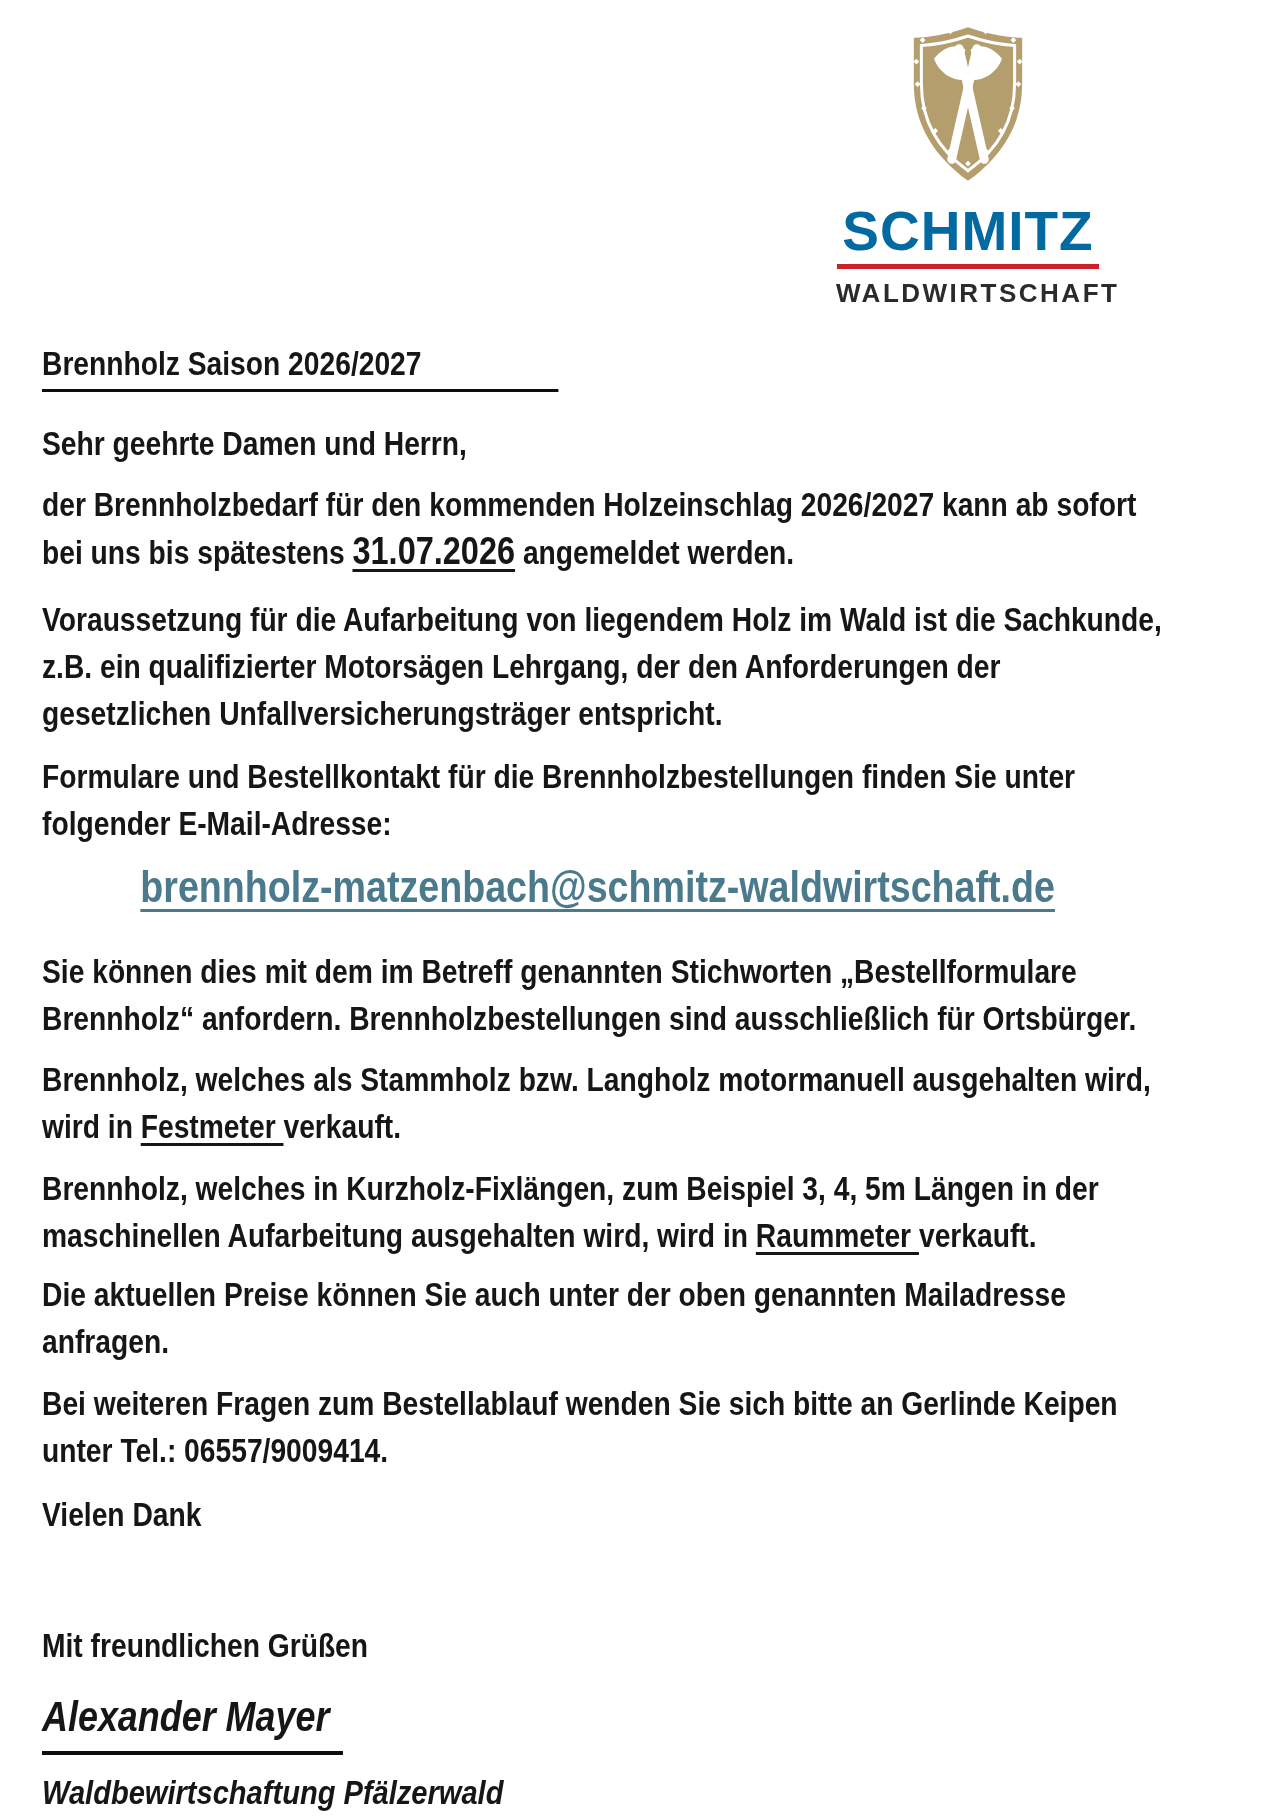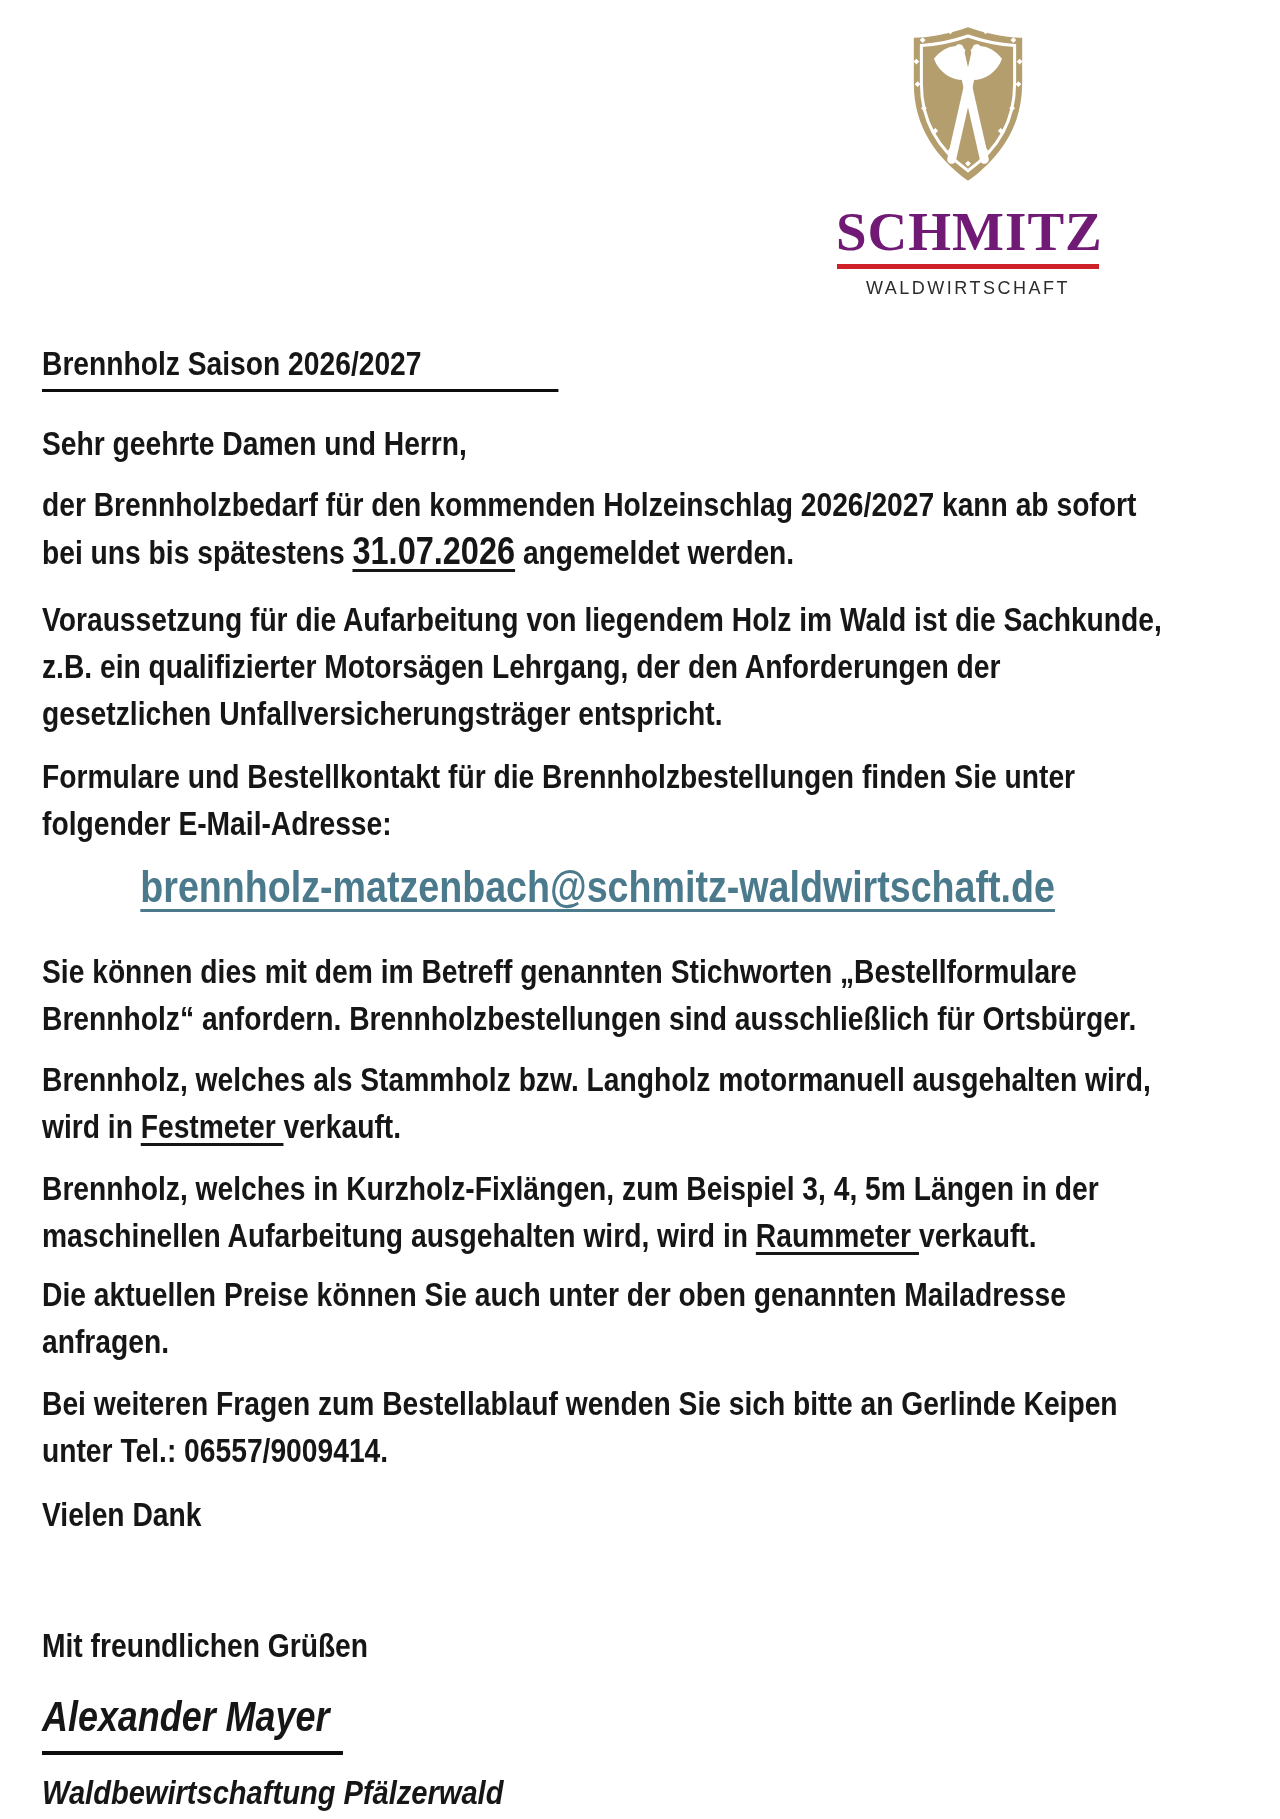--- a/index.html
+++ b/index.html
@@ -9,29 +9,29 @@
     font-family:"Liberation Sans",sans-serif;
     color:#161616;
     position:relative;
     overflow:hidden;
   }
 
   
   .logo{position:absolute;top:20px;left:836px;width:264px;text-align:center;}
   .shield{display:block;margin:0 auto;}
   .brand{
-    font-family:Liberation Serif, serif;
+    font-family:Liberation Sans, sans-serif;
     font-weight:700;font-size:55px;line-height:1;
-    letter-spacing:1px;color:#701a75;margin-top:16px;
+    letter-spacing:1px;color:#0369a1;margin-top:16px;
     white-space:nowrap;
   }
   .redline{height:5px;background:#cd2028;margin:5px 1px 9px;}
   .tagline{
-    font-size:18px;letter-spacing:2.5px;color:#2b2b2b;
-    font-weight:400;white-space:nowrap;
+    font-size:26px;letter-spacing:2.5px;color:#2b2b2b;
+    font-weight:700;white-space:nowrap;
   }
 
   
   main{position:absolute;left:42px;top:340px;width:1230px;}
   .para{
     font-weight:700;font-size:33px;line-height:47px;
     white-space:pre-line;width:1400px;margin:0 0 16px;
     transform:scaleX(.855);transform-origin:0 0;
     letter-spacing:0;
   }

